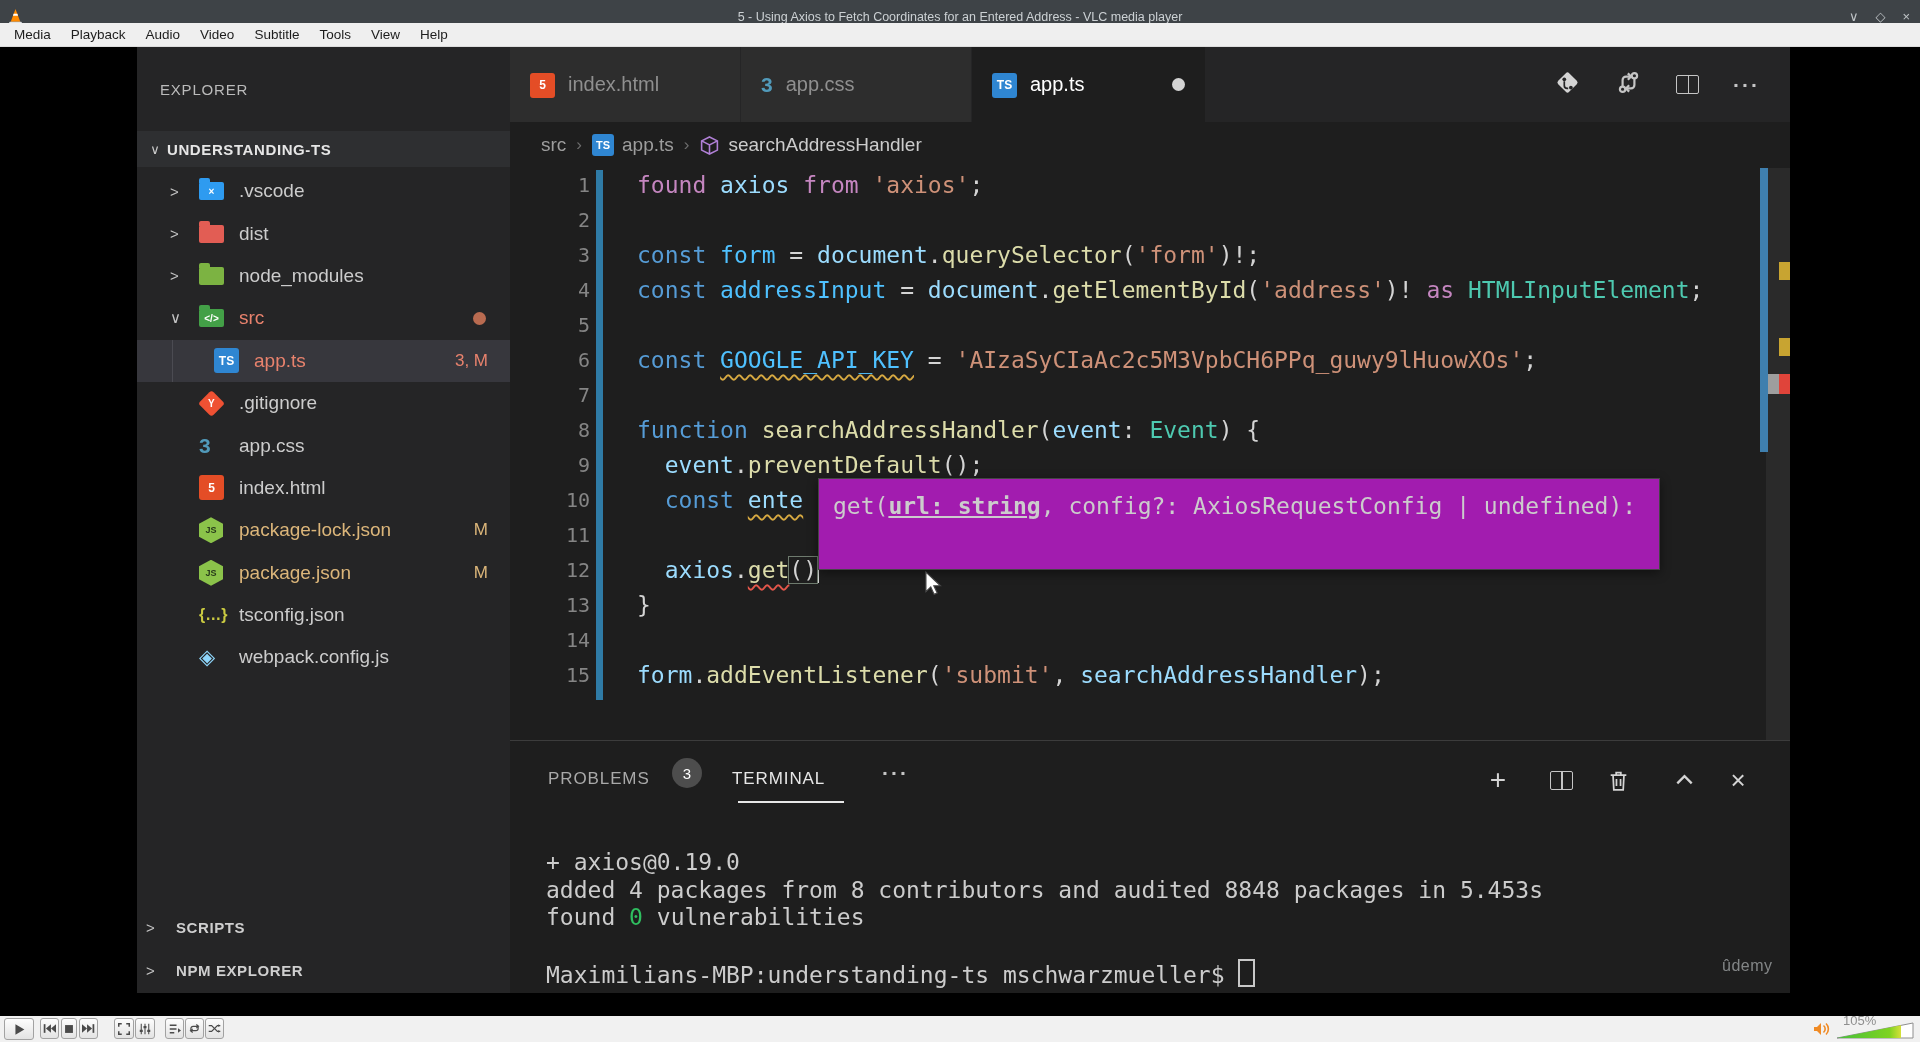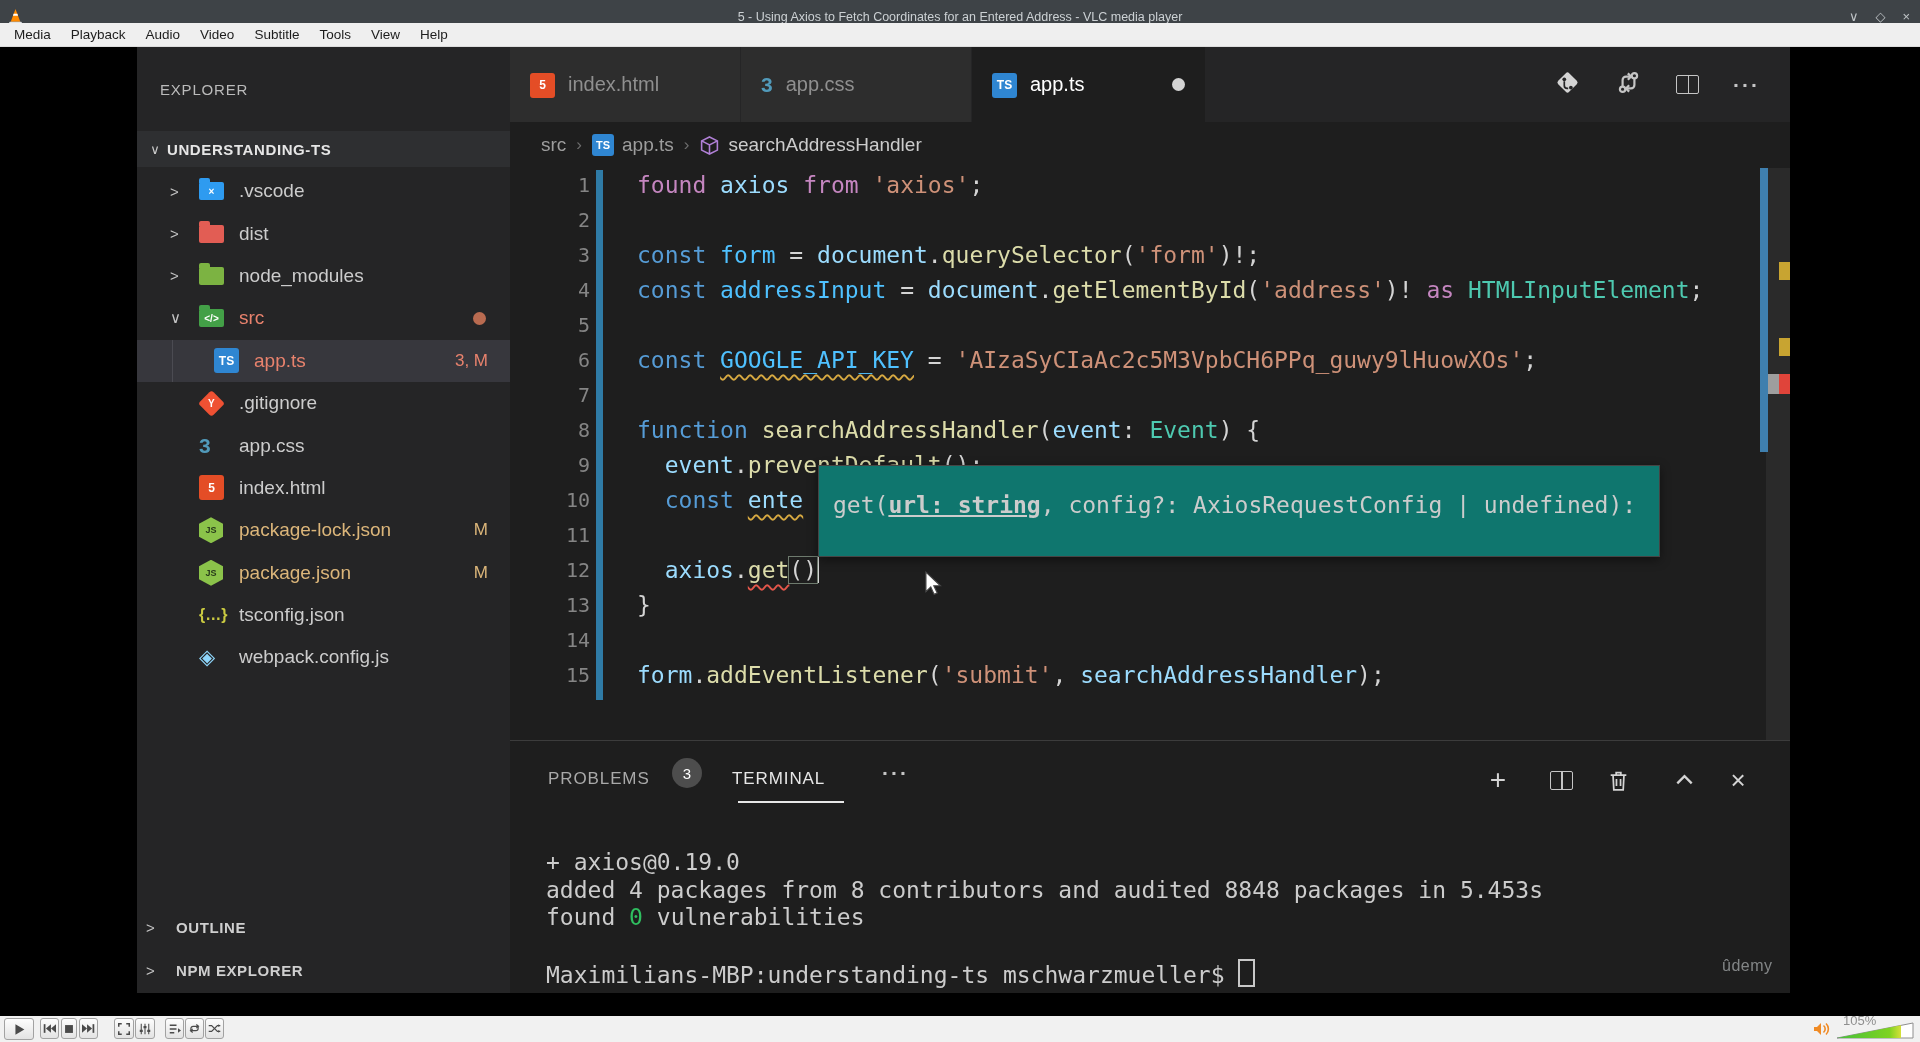--- a/index.html
+++ b/index.html
@@ -74,24 +74,24 @@
   .sq-err{text-decoration-line:underline;text-decoration-style:wavy;text-decoration-color:#e4564a;
           text-decoration-thickness:2px;text-underline-offset:6px;}
   .bkt{outline:1px solid #6e7b6e;}
   .caret{display:inline-block;width:2px;height:26px;background:#d4d4d4;vertical-align:-5px;}
 
   
   .ruler{left:1766px;top:168px;width:24px;height:572px;background:#2a2a2a;}
   .mark{position:absolute;}
 
   
-  .tooltip{left:818px;top:465px;width:842px;height:92px;background:#0f766e;border:1px solid #454545;
+  .tooltip{left:818px;top:478px;width:842px;height:92px;background:#a21caf;border:1px solid #454545;
            box-sizing:border-box;box-shadow:0 3px 10px rgba(0,0,0,.45);z-index:6;
            font-family:"DejaVu Sans Mono",monospace;font-size:23px;line-height:35px;color:#cccccc;
-           padding:22px 14px;white-space:nowrap;overflow:hidden;}
+           padding:10px 14px;white-space:nowrap;overflow:hidden;}
   .tooltip .sig{font-weight:bold;text-decoration:underline;}
 
   
   .panel{left:510px;top:740px;width:1280px;height:253px;background:#1e1e1e;border-top:1px solid #3c3c3c;box-sizing:border-box;}
   .ptab{position:absolute;font-size:17px;letter-spacing:.9px;color:#a9a9a9;top:28px;}
   .ptab.active{color:#e7e7e7;}
   .pbadge{position:absolute;left:162px;top:17px;width:30px;height:30px;border-radius:50%;background:#4d4d4d;
           color:#ffffff;font-size:15px;display:flex;align-items:center;justify-content:center;}
   .punder{position:absolute;left:228px;top:60px;width:106px;height:2px;background:#e7e7e7;}
   .pmore{position:absolute;left:372px;top:20px;color:#c5c5c5;font-size:21px;font-weight:bold;letter-spacing:2px;}
@@ -273,21 +273,21 @@
         <div class="trow">
           <span class="chv"></span>
           <span class="ico">
             <span class="wpack">◈</span>
           </span>
           <span class="lbl">webpack.config.js</span>
         </div>
       </div>
     <div class="sect-row" style="top:860px;">
       <span class="chv">&gt;</span>
-      <span class="lbl">OUTLINE</span>
+      <span class="lbl">SCRIPTS</span>
     </div>
     <div class="sect-row" style="top:903px;">
       <span class="chv">&gt;</span>
       <span class="lbl">NPM EXPLORER</span>
     </div>
   </div>
 
   <div class="abs tabstrip">
     <div class="tab" style="width:231px;">
       <span class="bico"><span class="sqico" style="background:#e44d26">5</span></span>

